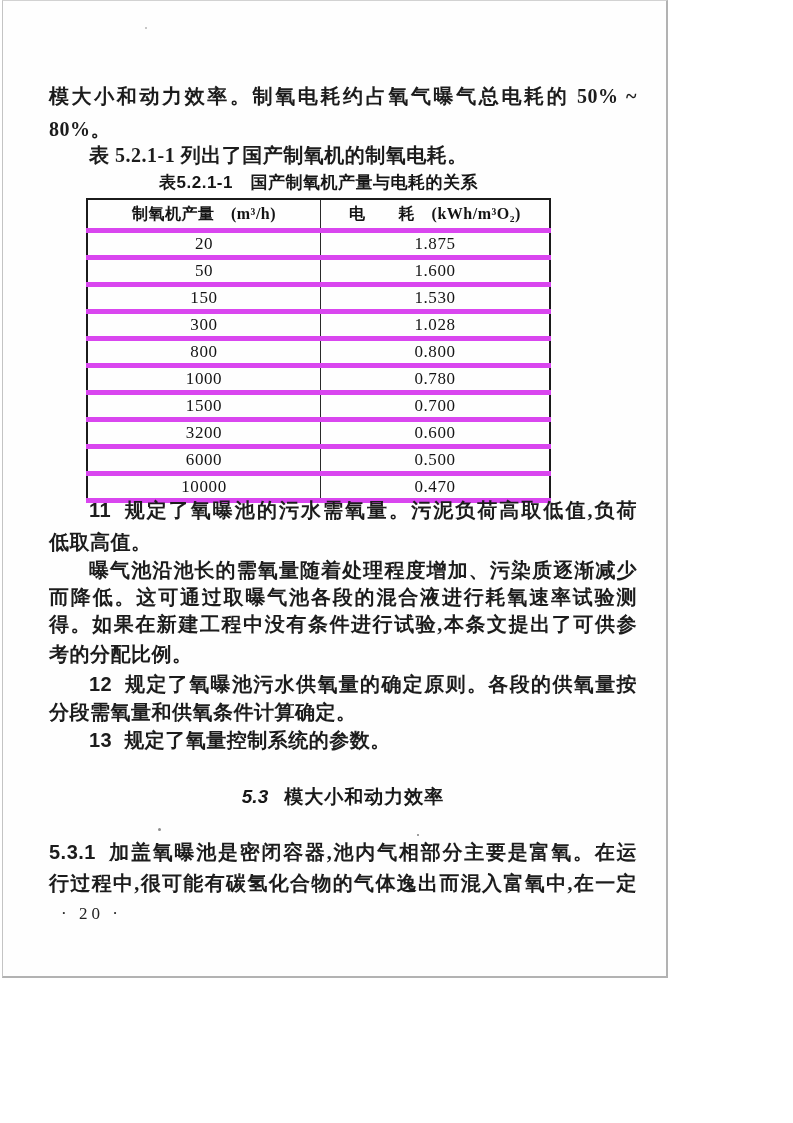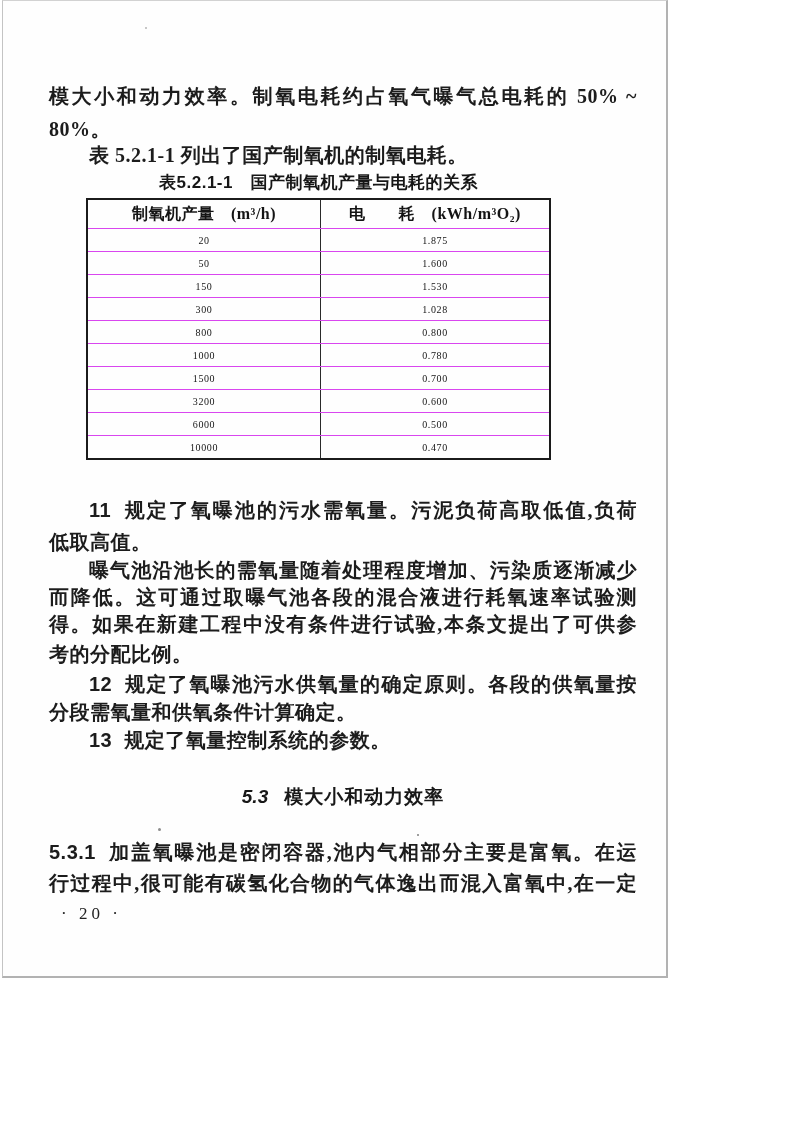--- a/index.html
+++ b/index.html
@@ -58,35 +58,35 @@
   table.data {
     position: absolute;
     left: 83px; top: 197px;
     width: 465px;
     border-collapse: collapse;
     table-layout: fixed;
     background: #fefefe;
   }
   table.data th, table.data td {
     border-top: 1px solid #4a4a4a;
-    border-bottom: 1px solid #d946ef;
+    border-bottom: 5px solid #d946ef;
     text-align: center;
     vertical-align: middle;
     padding: 0;
     color: #141414;
   }
   table.data th {
     height: 28px;
     font-size: 16px;
     font-weight: 700;
     letter-spacing: 0.5px;
   }
   table.data td {
     height: 22px;
-    font-size: 10px;
+    font-size: 17px;
     font-weight: 400;
     letter-spacing: 0.6px;
   }
   table.data { border: 2px solid #1b1b1b; }
   table.data th:first-child, table.data td:first-child { border-right: 1px solid #2a2a2a; width: 232px; }
   .section-heading {
     position: absolute;
     left: 46px; top: 783px; width: 588px;
     text-align: center;
     font-family: "Liberation Sans", "DejaVu Sans", sans-serif;

